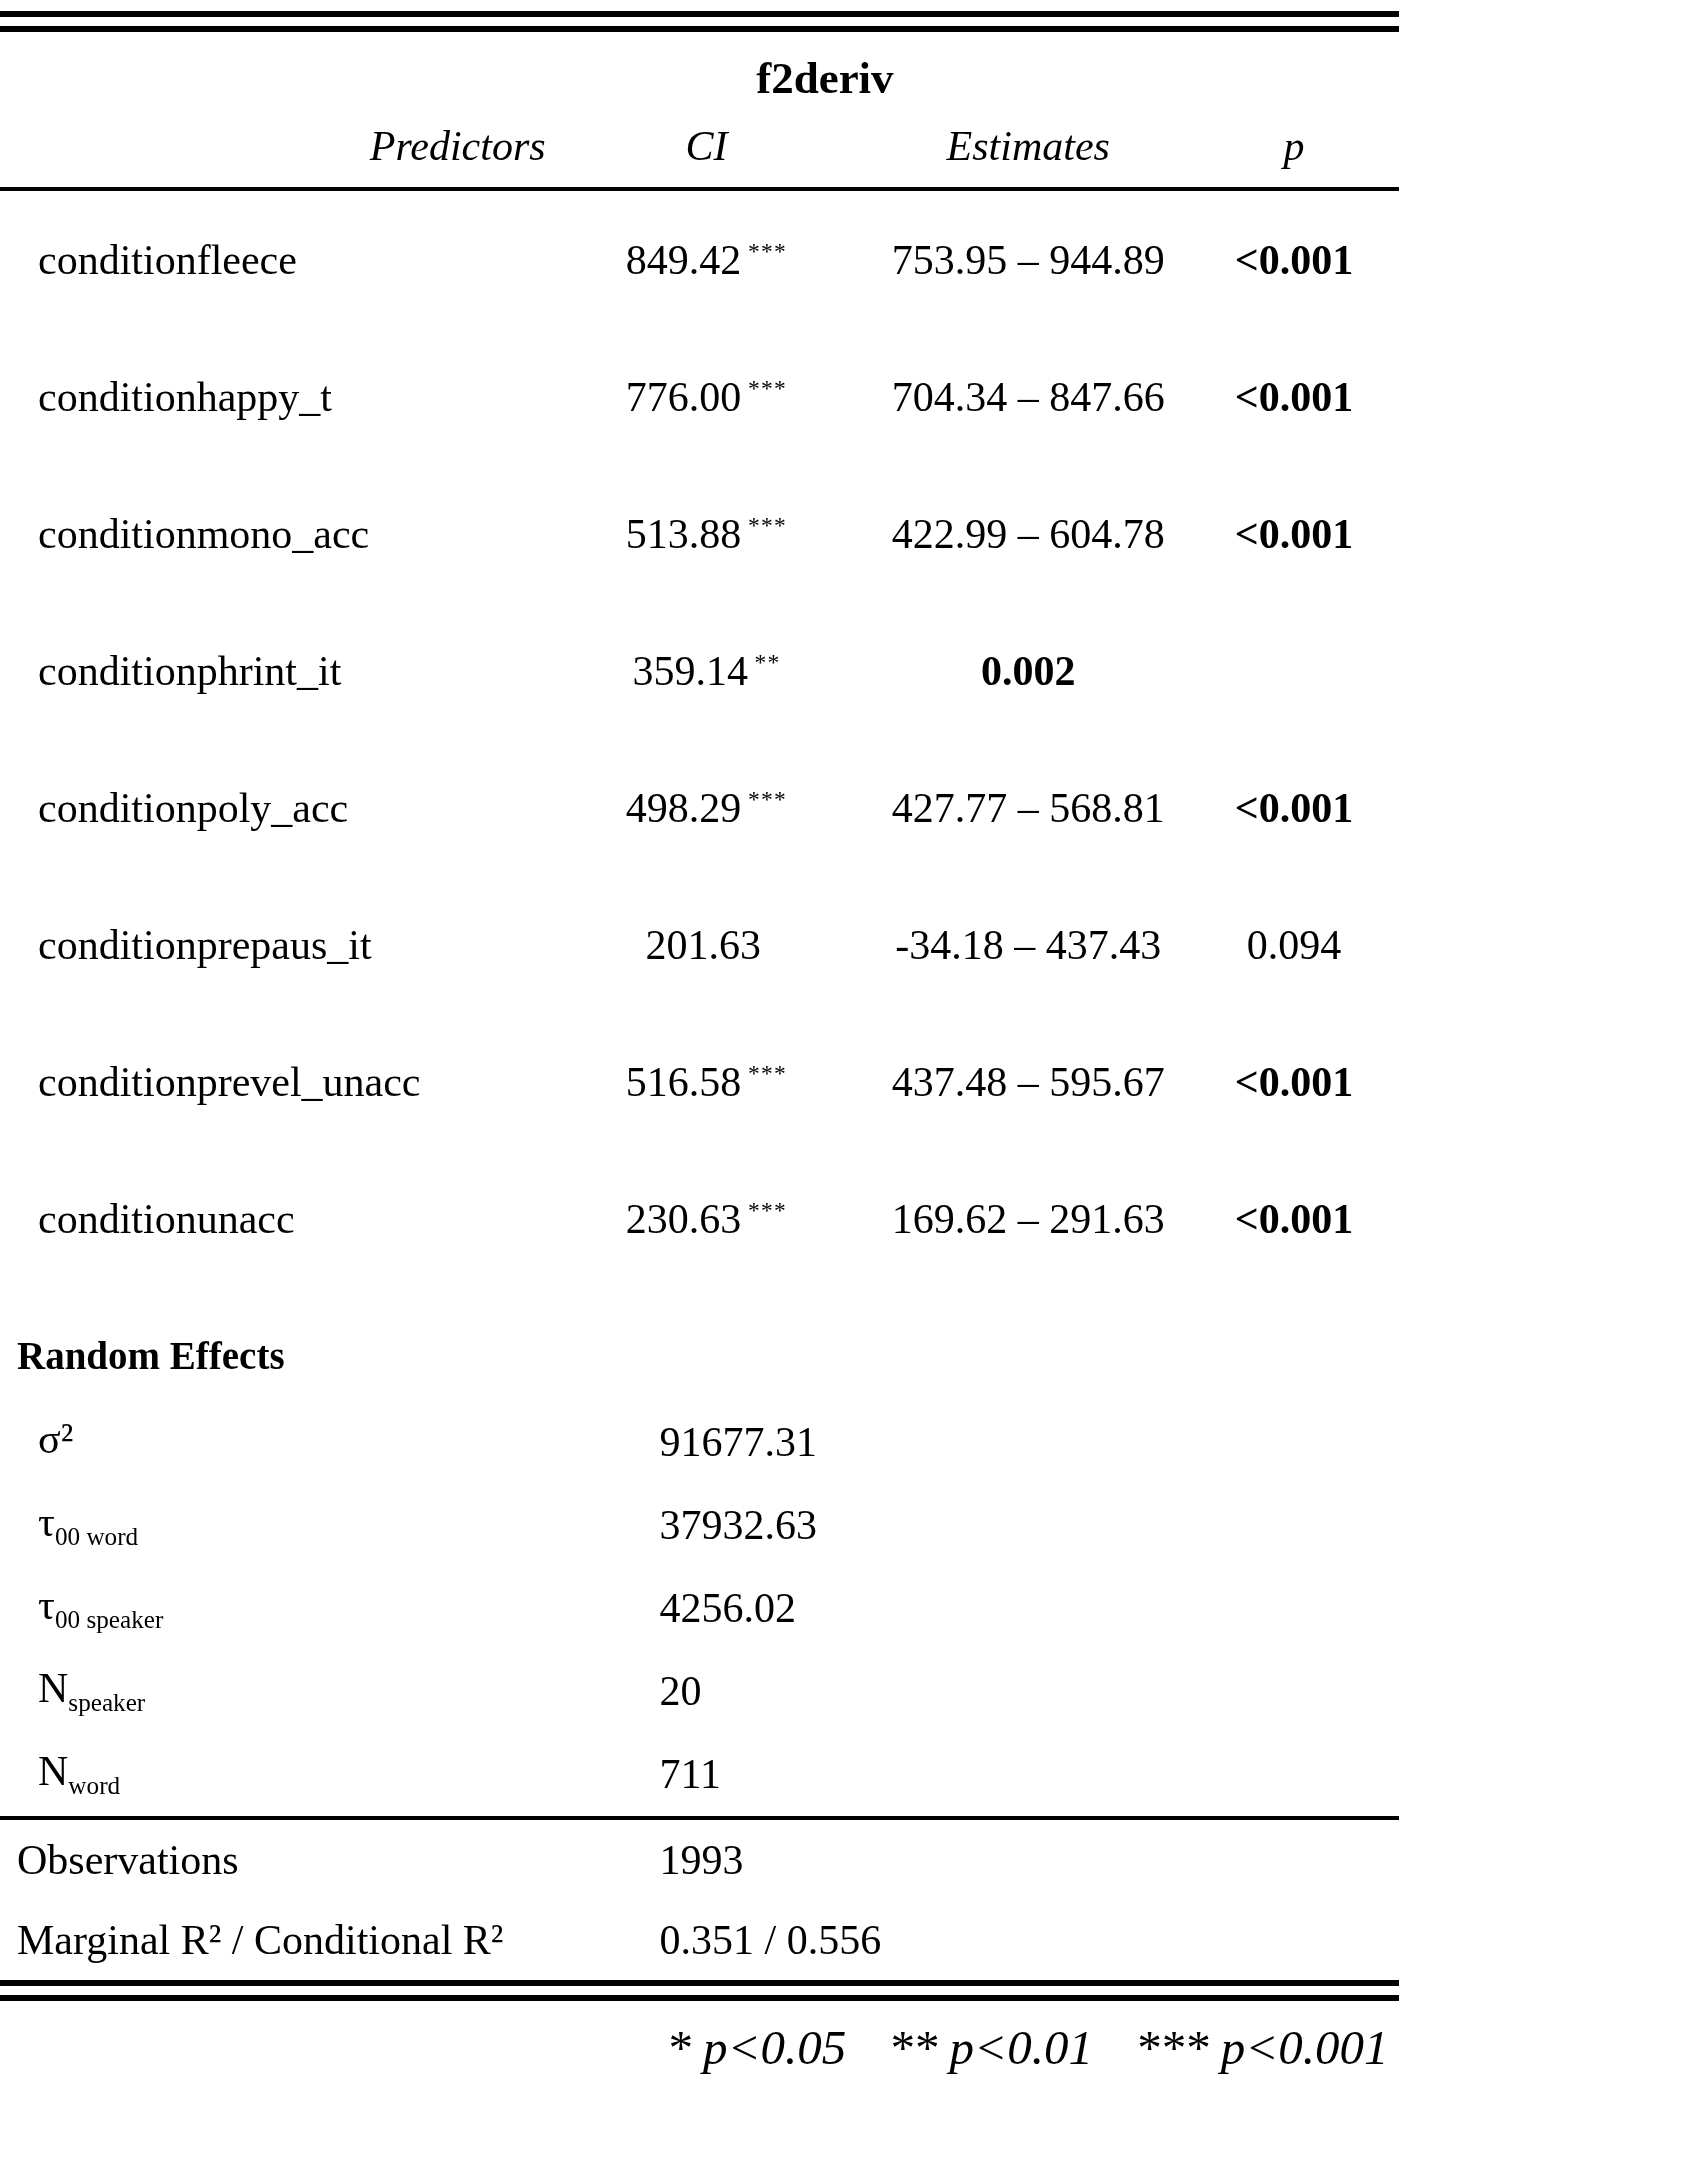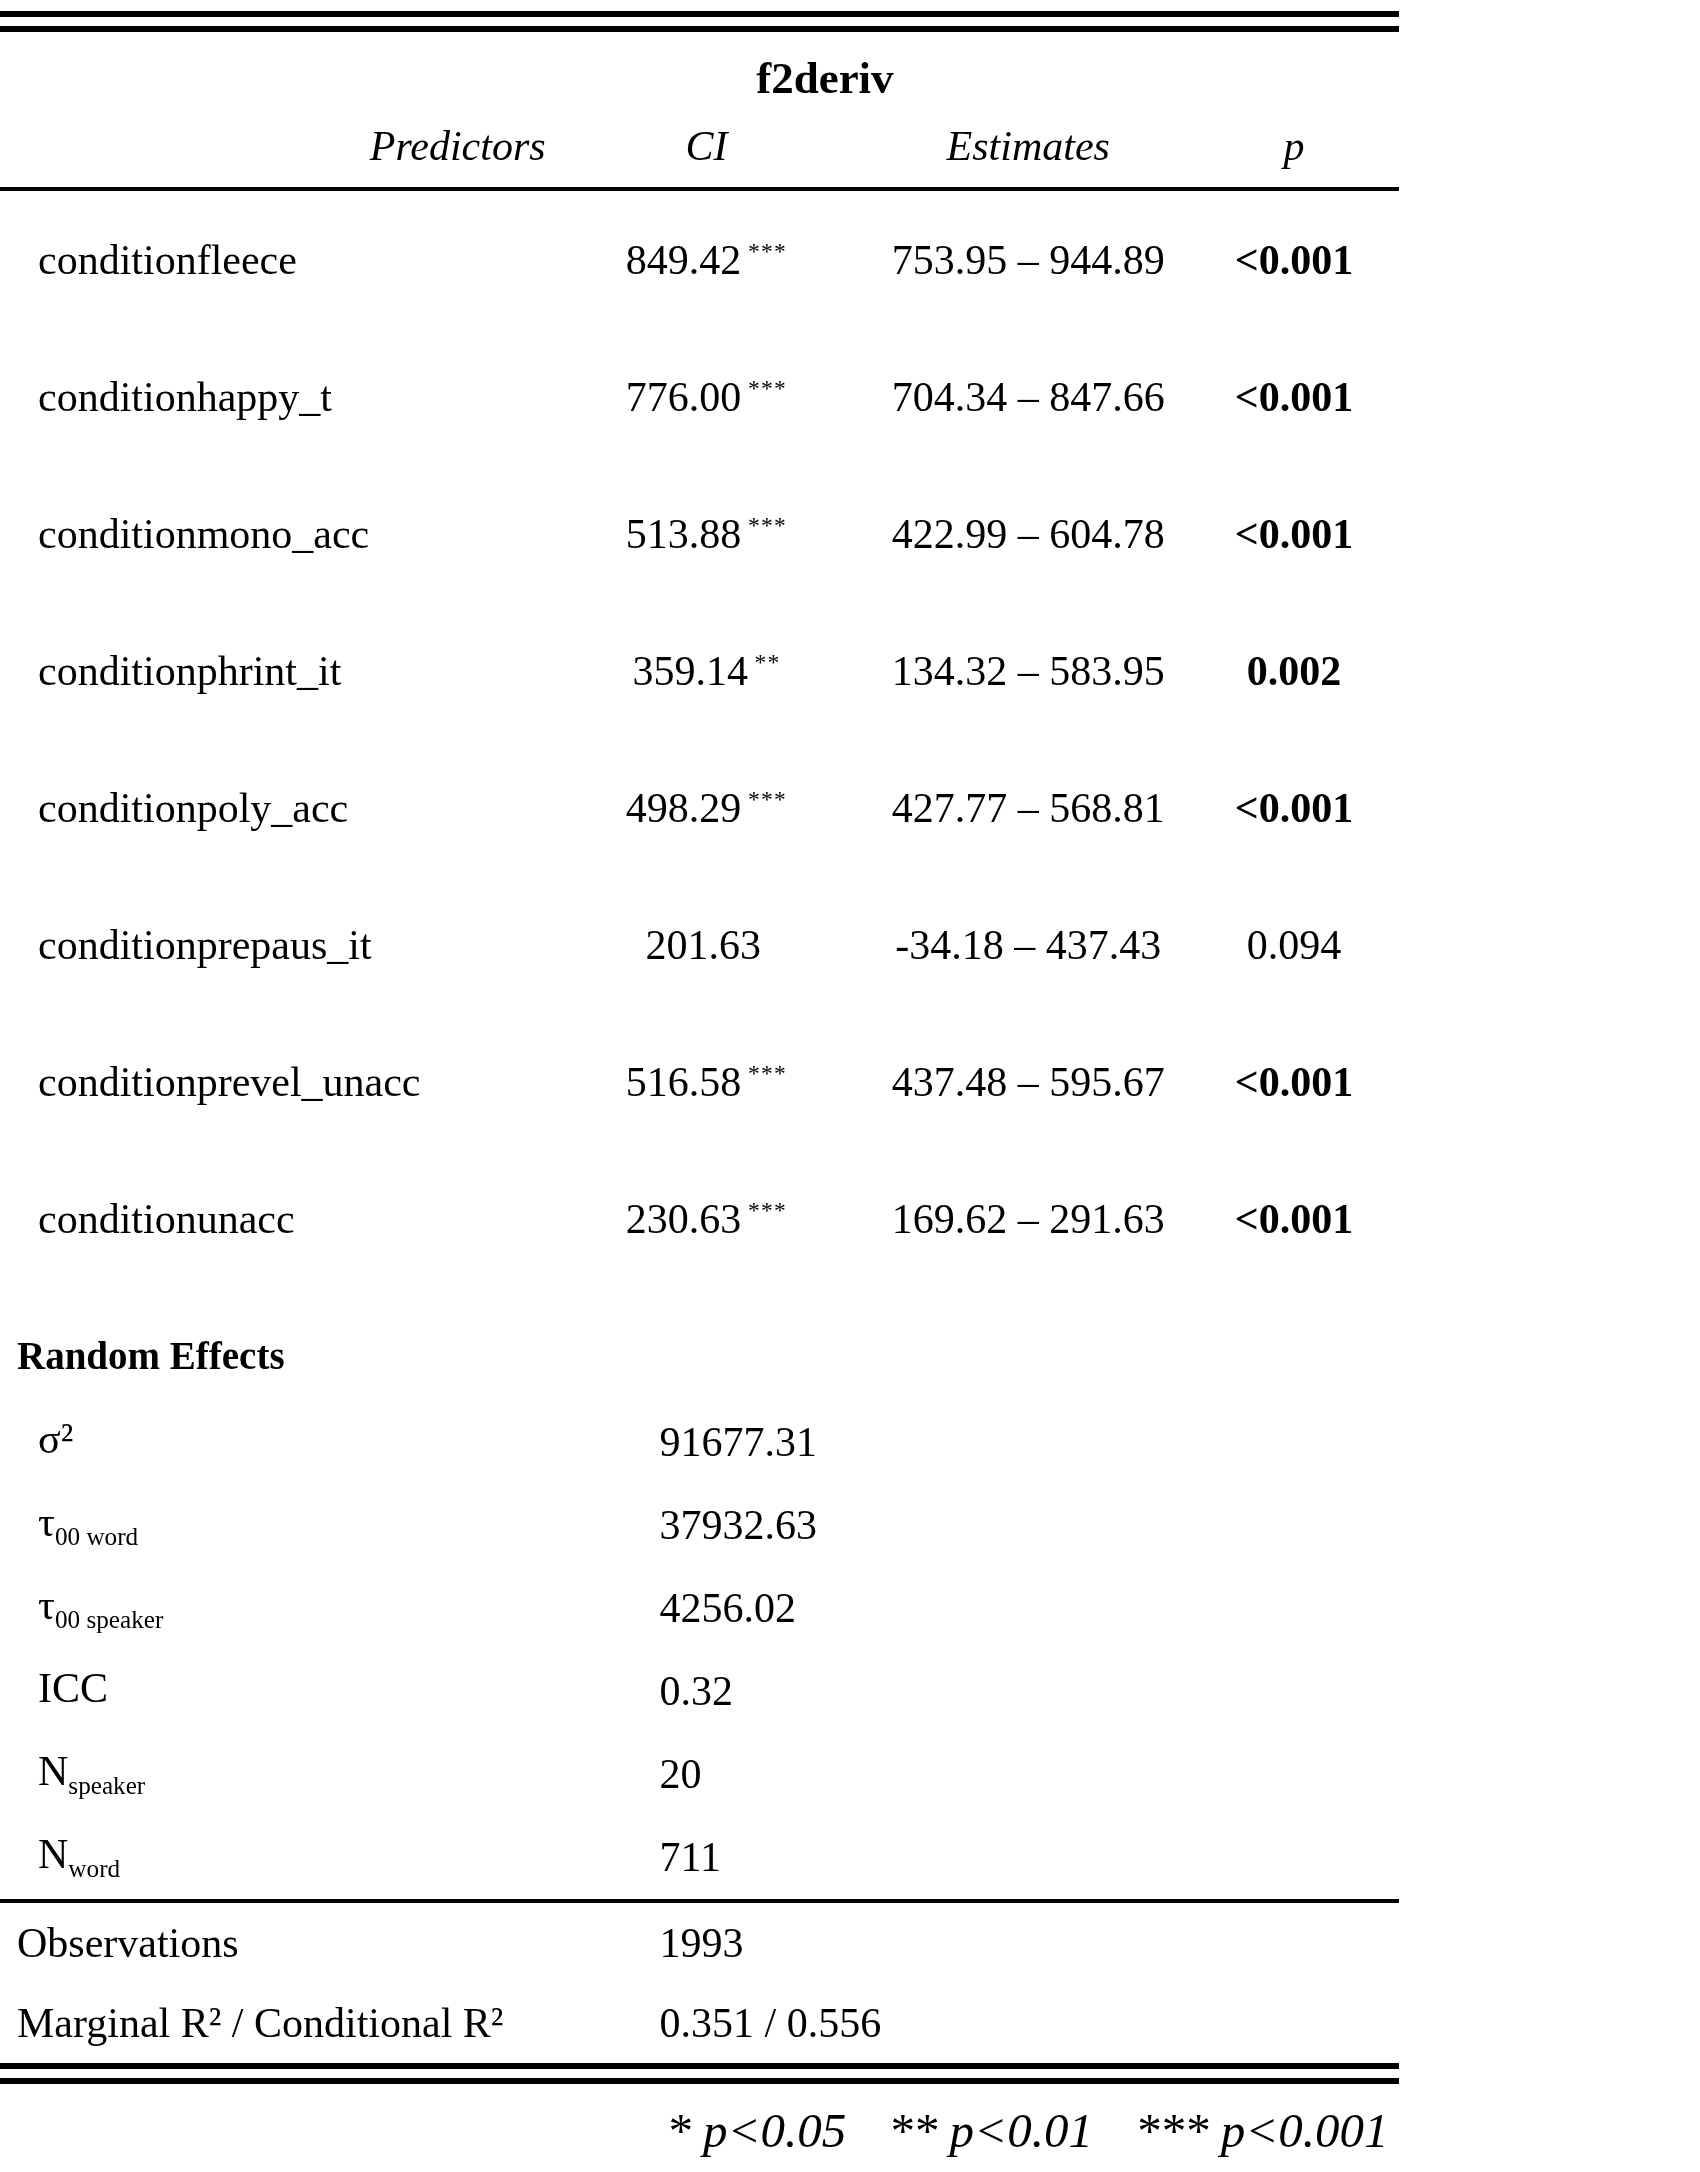--- a/index.html
+++ b/index.html
@@ -122,21 +122,20 @@
   <div class="grid4 body-row">
     <div class="cell-pred">conditionmono_acc</div>
     <div class="cell-est"><span>513.88</span><sup class="stars">***</sup></div>
     <div class="cell-ci">422.99 – 604.78</div>
     <div class="cell-p"><span class="bold">&lt;0.001</span></div>
   </div>
 
   <div class="grid4 body-row">
     <div class="cell-pred">conditionphrint_it</div>
     <div class="cell-est"><span>359.14</span><sup class="stars">**</sup></div>
-    <div class="cell-ci">134.32 – 583.95</div>
     <div class="cell-p"><span class="bold">0.002</span></div>
   </div>
 
   <div class="grid4 body-row">
     <div class="cell-pred">conditionpoly_acc</div>
     <div class="cell-est"><span>498.29</span><sup class="stars">***</sup></div>
     <div class="cell-ci">427.77 – 568.81</div>
     <div class="cell-p"><span class="bold">&lt;0.001</span></div>
   </div>
 
@@ -171,24 +170,20 @@
   <div class="grid2 re-row">
     <div class="re-label"><span>τ</span><sub class="re-sub">00 word</sub></div>
     <div class="re-value">37932.63</div>
   </div>
 
   <div class="grid2 re-row">
     <div class="re-label"><span>τ</span><sub class="re-sub">00 speaker</sub></div>
     <div class="re-value">4256.02</div>
   </div>
 
-  <div class="grid2 re-row">
-    <div class="re-label"><span>ICC</span><sub class="re-sub"></sub></div>
-    <div class="re-value">0.32</div>
-  </div>
 
   <div class="grid2 re-row">
     <div class="re-label"><span>N</span><sub class="re-sub">speaker</sub></div>
     <div class="re-value">20</div>
   </div>
 
   <div class="grid2 re-row">
     <div class="re-label"><span>N</span><sub class="re-sub">word</sub></div>
     <div class="re-value">711</div>
   </div>

